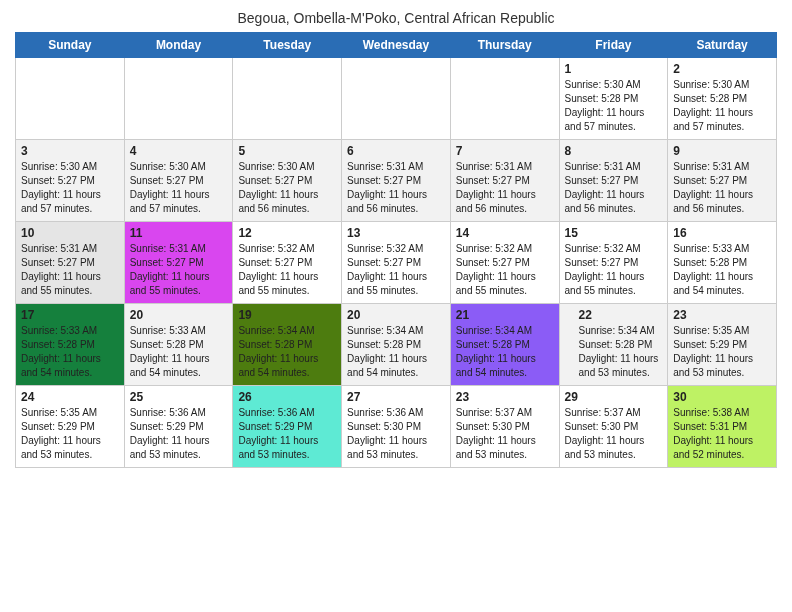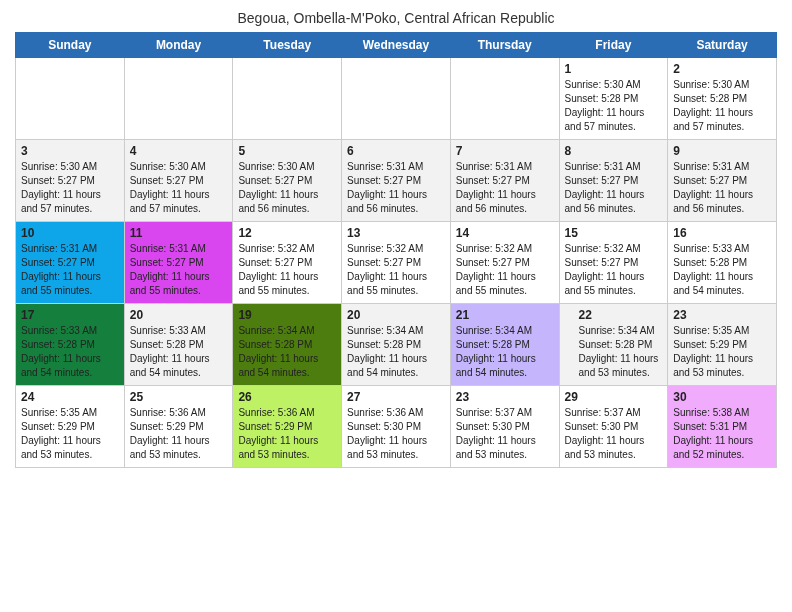--- a/index.html
+++ b/index.html
@@ -167,21 +167,21 @@
 Daylight: 11 hours and 56 minutes.</div>
           </td>
           <td style="background: rgb(242, 242, 242);">
             <span class="day-num">9</span>
             <div class="day-info">Sunrise: 5:31 AM
 Sunset: 5:27 PM
 Daylight: 11 hours and 56 minutes.</div>
           </td>
         </tr>
         <tr>
-          <td style="background: #0ea5e9; margin-top: 20px;">
+          <td style="background: #e5e5e5; margin-top: 20px;">
             <span class="day-num">10</span>
             <div class="day-info">Sunrise: 5:31 AM
 Sunset: 5:27 PM
 Daylight: 11 hours and 55 minutes.</div>
           </td>
           <td style="background: #d946ef;">
             <span class="day-num">11</span>
             <div class="day-info">Sunrise: 5:31 AM
 Sunset: 5:27 PM
 Daylight: 11 hours and 55 minutes.</div>
@@ -235,21 +235,21 @@
             <div class="day-info">Sunrise: 5:34 AM
 Sunset: 5:28 PM
 Daylight: 11 hours and 54 minutes.</div>
           </td>
           <td style="background: rgb(242, 242, 242);">
             <span class="day-num">20</span>
             <div class="day-info">Sunrise: 5:34 AM
 Sunset: 5:28 PM
 Daylight: 11 hours and 54 minutes.</div>
           </td>
-          <td style="background: #c4b5fd;">
+          <td style="background: #8b5cf6;">
             <span class="day-num">21</span>
             <div class="day-info">Sunrise: 5:34 AM
 Sunset: 5:28 PM
 Daylight: 11 hours and 54 minutes.</div>
           </td>
           <td style="background: rgb(242, 242, 242); padding-left: 19px;">
             <span class="day-num">22</span>
             <div class="day-info">Sunrise: 5:34 AM
 Sunset: 5:28 PM
 Daylight: 11 hours and 53 minutes.</div>
@@ -267,21 +267,21 @@
             <div class="day-info">Sunrise: 5:35 AM
 Sunset: 5:29 PM
 Daylight: 11 hours and 53 minutes.</div>
           </td>
           <td style="background: rgb(255, 255, 255);">
             <span class="day-num">25</span>
             <div class="day-info">Sunrise: 5:36 AM
 Sunset: 5:29 PM
 Daylight: 11 hours and 53 minutes.</div>
           </td>
-          <td style="background: #bef264;">
+          <td style="background: #5eead4;">
             <span class="day-num">26</span>
             <div class="day-info">Sunrise: 5:36 AM
 Sunset: 5:29 PM
 Daylight: 11 hours and 53 minutes.</div>
           </td>
           <td style="background: rgb(255, 255, 255);">
             <span class="day-num">27</span>
             <div class="day-info">Sunrise: 5:36 AM
 Sunset: 5:30 PM
 Daylight: 11 hours and 53 minutes.</div>
@@ -291,21 +291,21 @@
             <div class="day-info">Sunrise: 5:37 AM
 Sunset: 5:30 PM
 Daylight: 11 hours and 53 minutes.</div>
           </td>
           <td style="background: rgb(255, 255, 255);">
             <span class="day-num">29</span>
             <div class="day-info">Sunrise: 5:37 AM
 Sunset: 5:30 PM
 Daylight: 11 hours and 53 minutes.</div>
           </td>
-          <td style="background: #f0abfc;">
+          <td style="background: #bef264;">
             <span class="day-num">30</span>
             <div class="day-info">Sunrise: 5:38 AM
 Sunset: 5:31 PM
 Daylight: 11 hours and 52 minutes.</div>
           </td>
         </tr>
       </tbody>
   </table>
 </div>
 

